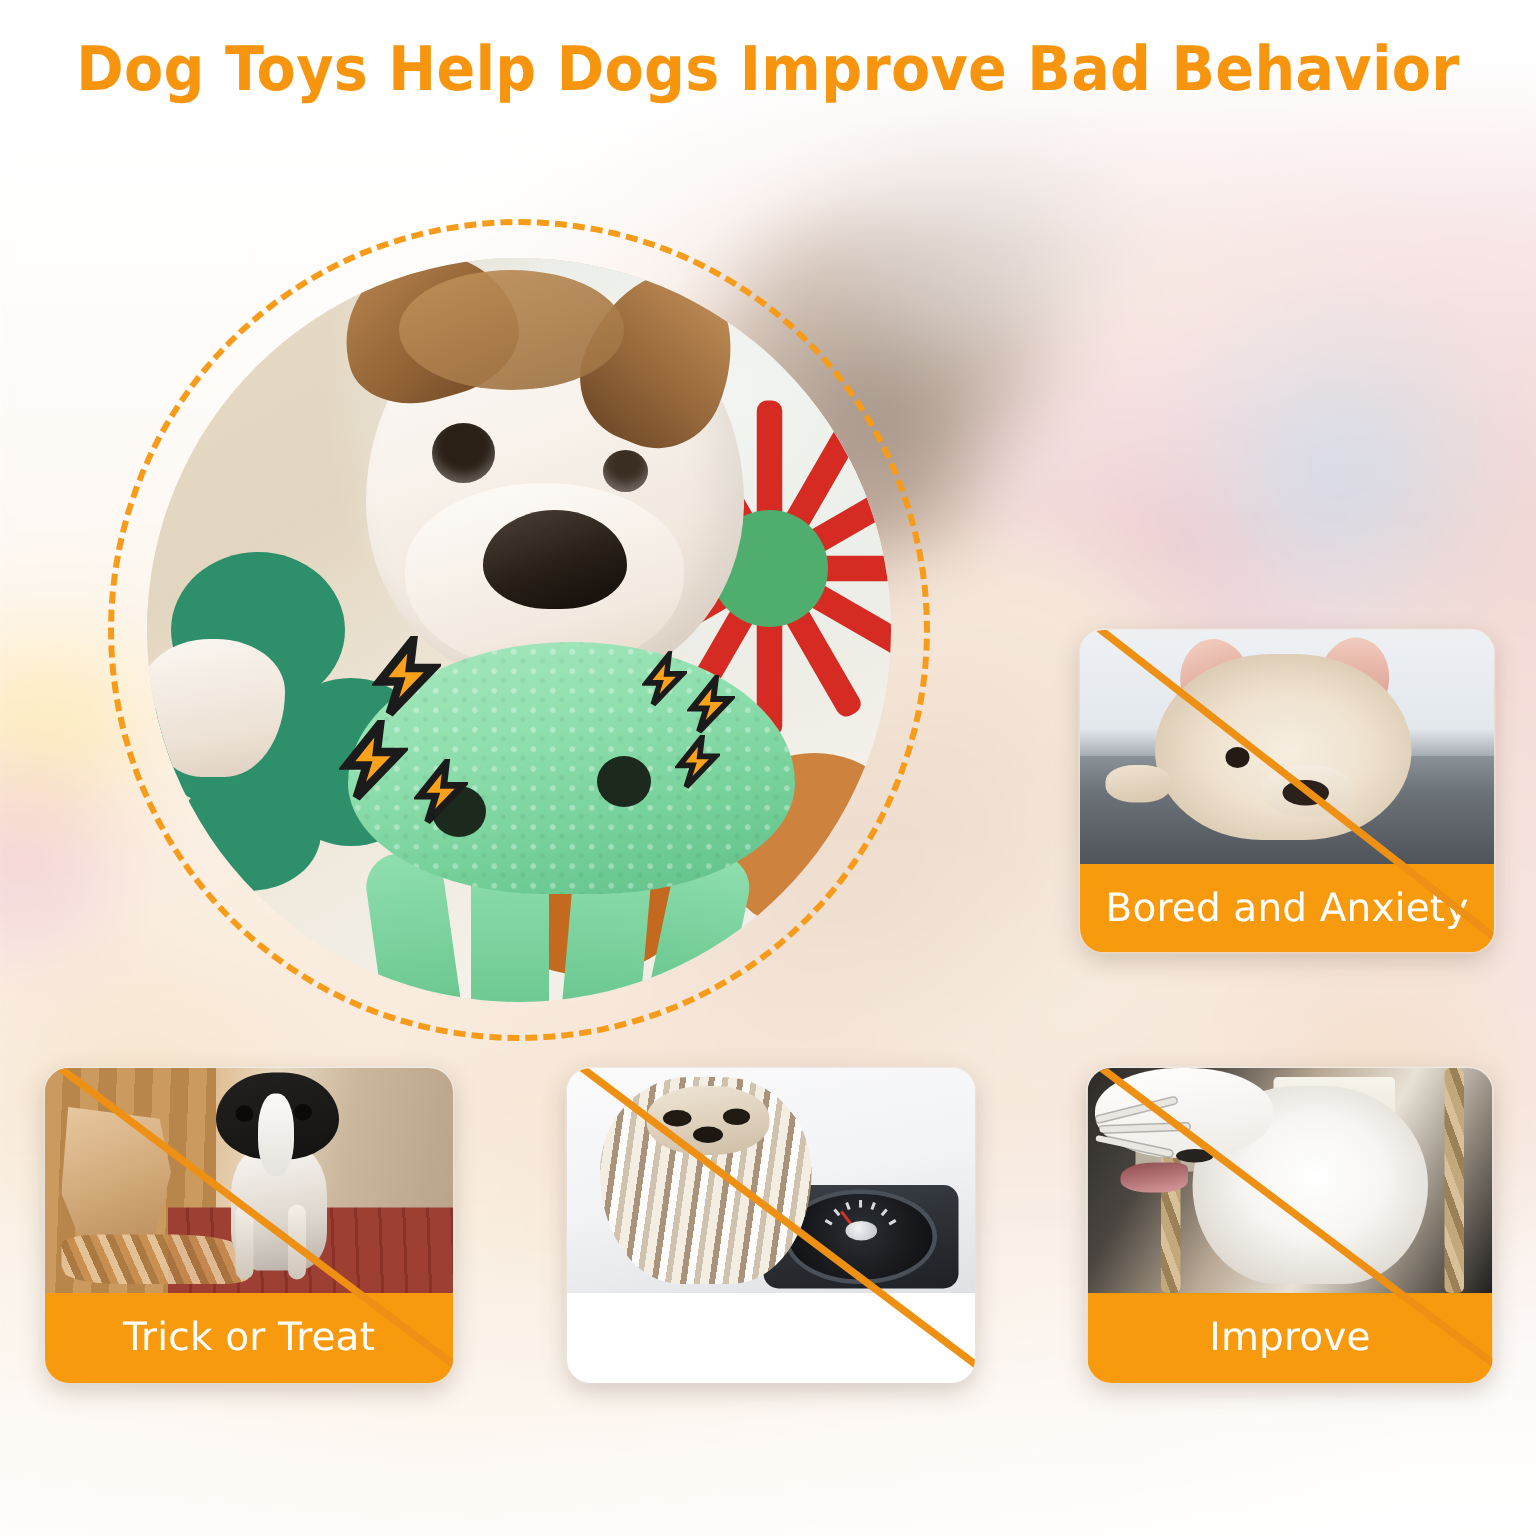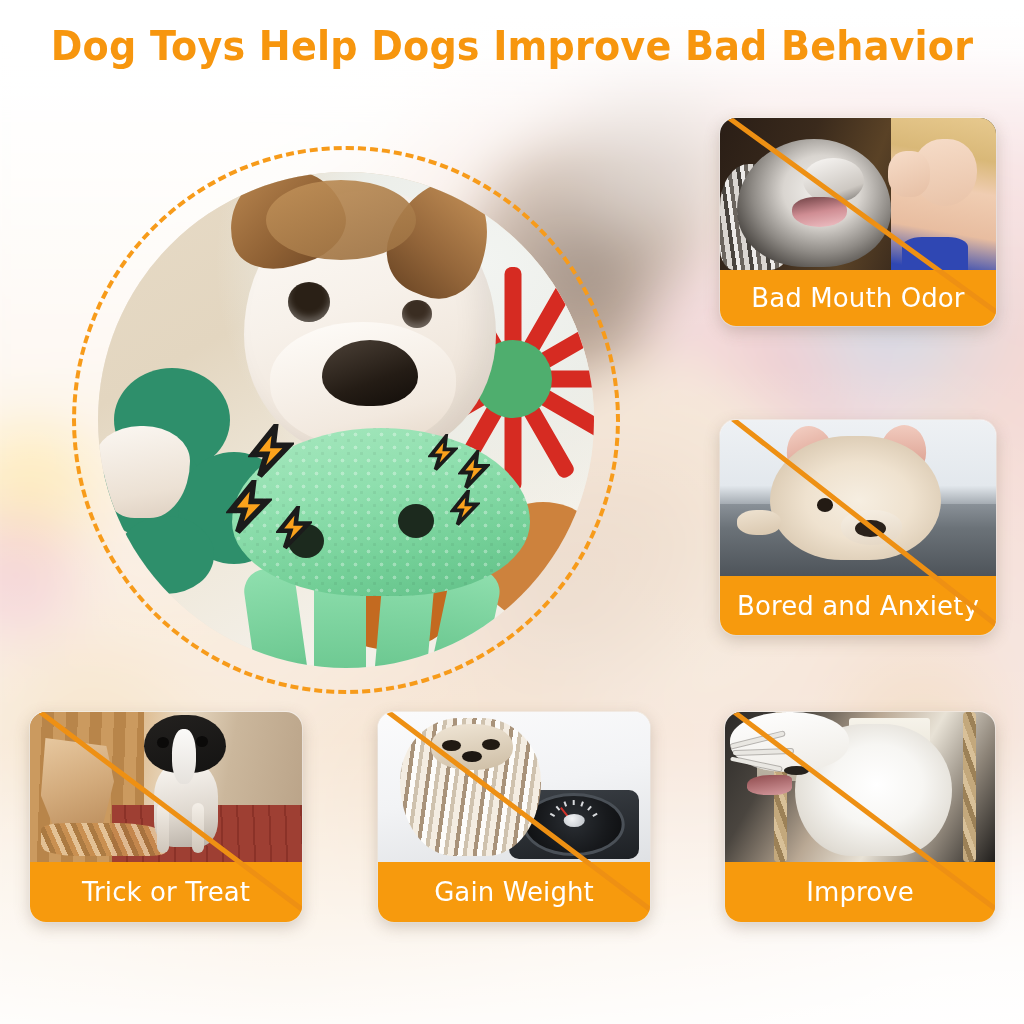--- a/index.html
+++ b/index.html
@@ -333,37 +333,20 @@
         </svg>
         <svg class="bolt" style="left:352px;top:318px;width:30px;height:36px;" viewBox="0 0 40 48">
           <polygon points="24,2 4,27 16,27 10,46 36,19 22,19"></polygon>
         </svg>
       </div>
       <div class="hero-fade"></div>
     </div>
     <div class="hero-dash"></div>
   </div>
 
-  <div class="card" style="left:720px;top:118px;width:276px;height:208px;">
-    <div class="card-photo" style="height:152px;">
-      <div class="ph odor-bg"></div>
-      <div class="odor-fur"></div>
-      <div class="odor-dog"></div>
-      <div class="odor-snout"></div>
-      <div class="odor-mouth"></div>
-      <div class="odor-woman"></div>
-      <div class="odor-face"></div>
-      <div class="odor-hand"></div>
-      <div class="odor-blue"></div>
-    </div>
-    <div class="card-cap" style="height:56px;font-size:26px;">Bad Mouth Odor</div>
-    <div class="slash">
-        <i style="transform:translateY(-50%) rotate(36deg);"></i>
-      </div>
-  </div>
 
   <div class="card" style="left:720px;top:420px;width:276px;height:215px;">
     <div class="card-photo" style="height:156px;">
       <div class="ph bored-bg"></div>
       <div class="bored-mat"></div>
       <div class="bored-ear bored-ear-l"></div>
       <div class="bored-ear bored-ear-r"></div>
       <div class="bored-dog"></div>
       <div class="bored-eye bored-eye-l"></div>
       <div class="bored-snout"></div>
@@ -416,21 +399,20 @@
         </div>
       </div>
       <div class="gain-dog">
         <div class="gain-hair2"></div>
         <div class="gain-face"></div>
         <div class="gain-eye gain-eye-l"></div>
         <div class="gain-eye gain-eye-r"></div>
         <div class="gain-nose"></div>
       </div>
     </div>
-    <div class="card-cap" style="height:60px;font-size:26px;">Gain Weight</div>
     <div class="slash">
         <i style="transform:translateY(-50%) rotate(37deg);"></i>
       </div>
   </div>
 
   <div class="card" style="left:725px;top:712px;width:270px;height:210px;">
     <div class="card-photo" style="height:150px;">
       <div class="ph bark-bg"></div>
       <div class="bark-win2"></div>
       <div class="bark-win"></div>

